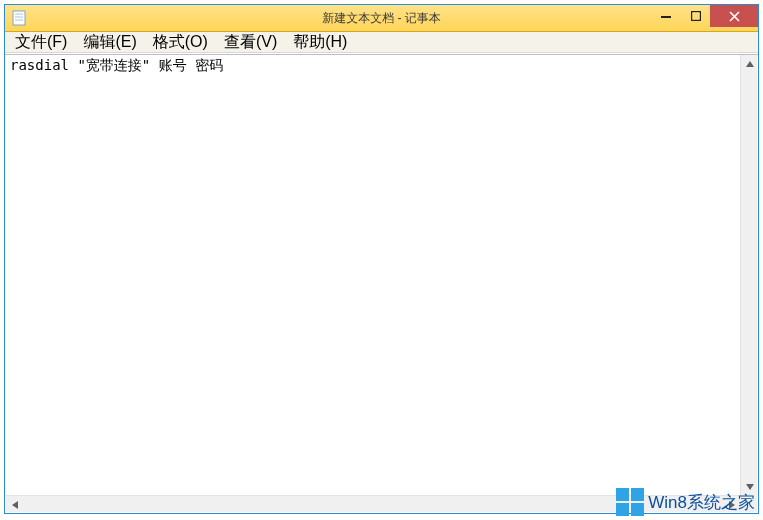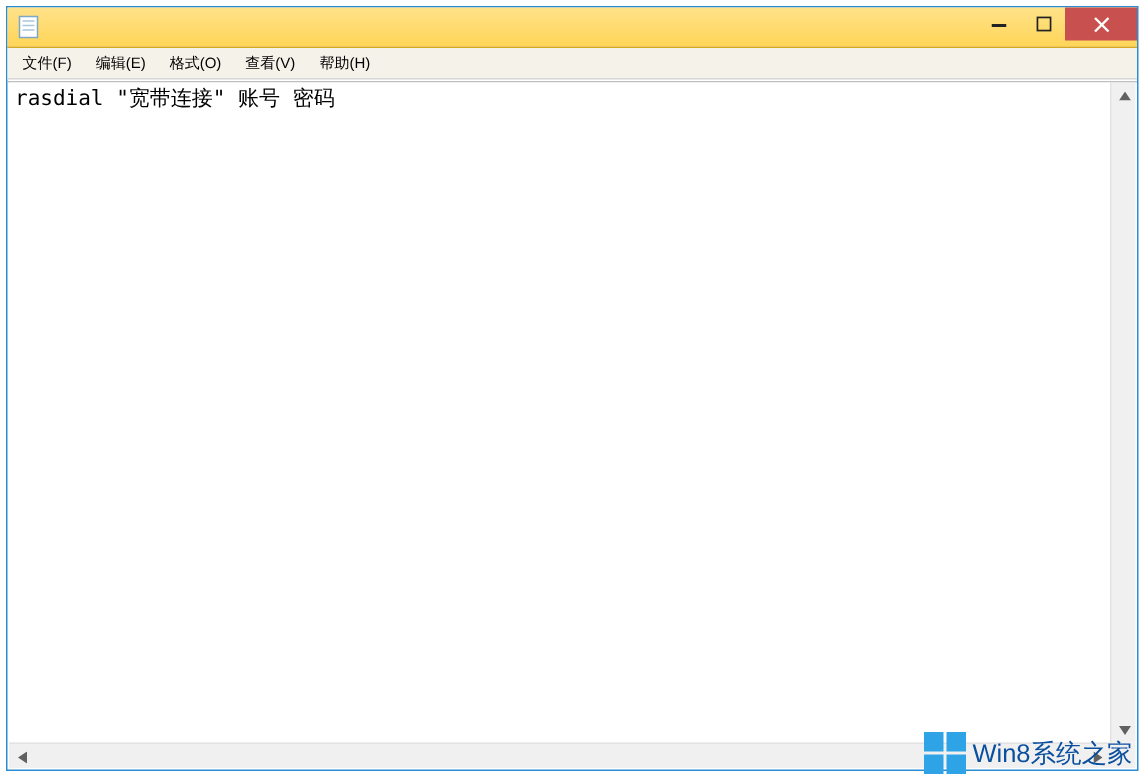--- a/index.html
+++ b/index.html
@@ -71,21 +71,21 @@
 .menubar {
   height: 21px;
   background: #f5f2ea;
   border-bottom: 1px solid #d8d8d8;
   display: flex;
   align-items: center;
   padding-left: 2px;
 }
 .menu-item {
   padding: 16px 8px;
-  font-size: 10px;
+  font-size: 16px;
   color: #000;
   cursor: default;
 }
 .editor-wrap {
   position: absolute;
   left: 0;
   top: 49px;
   right: 0;
   bottom: 0;
   border-top: 1px solid #bfbfbf;
@@ -177,20 +177,21 @@
 <div class="window">
   <div class="titlebar">
     <span class="app-icon">
       <svg width="14" height="16" viewBox="0 0 14 16">
         <rect x="1" y="1" width="12" height="14" fill="#fff" stroke="#7da7c7" stroke-width="1"></rect>
         <line x1="3" y1="4" x2="11" y2="4" stroke="#a9c6db"></line>
         <line x1="3" y1="7" x2="11" y2="7" stroke="#a9c6db"></line>
         <line x1="3" y1="10" x2="11" y2="10" stroke="#a9c6db"></line>
       </svg>
     </span>
+    <div class="title">新建文本文档 - 记事本</div>
     <div class="win-controls">
       <div class="win-btn min">
         <svg width="10" height="10">
             <rect x="0" y="5" width="10" height="2" fill="#222"></rect>
           </svg>
       </div>
       <div class="win-btn max">
         <svg width="10" height="10">
             <rect x="0.5" y="0.5" width="9" height="9" fill="none" stroke="#222" stroke-width="1.4"></rect>
           </svg>

